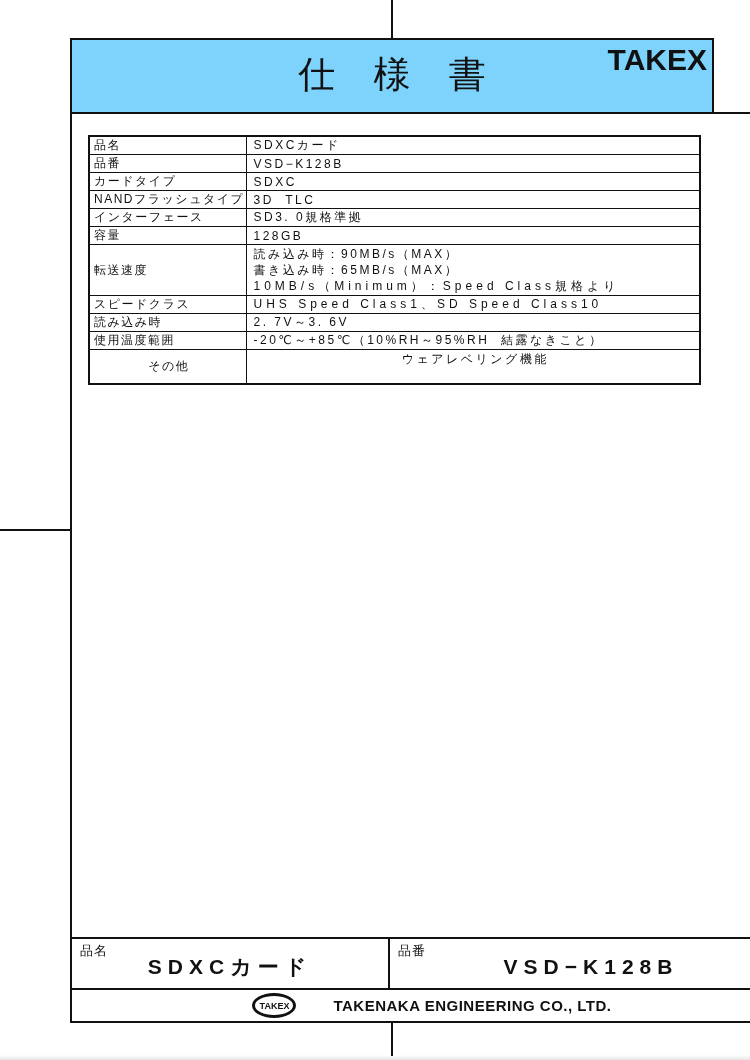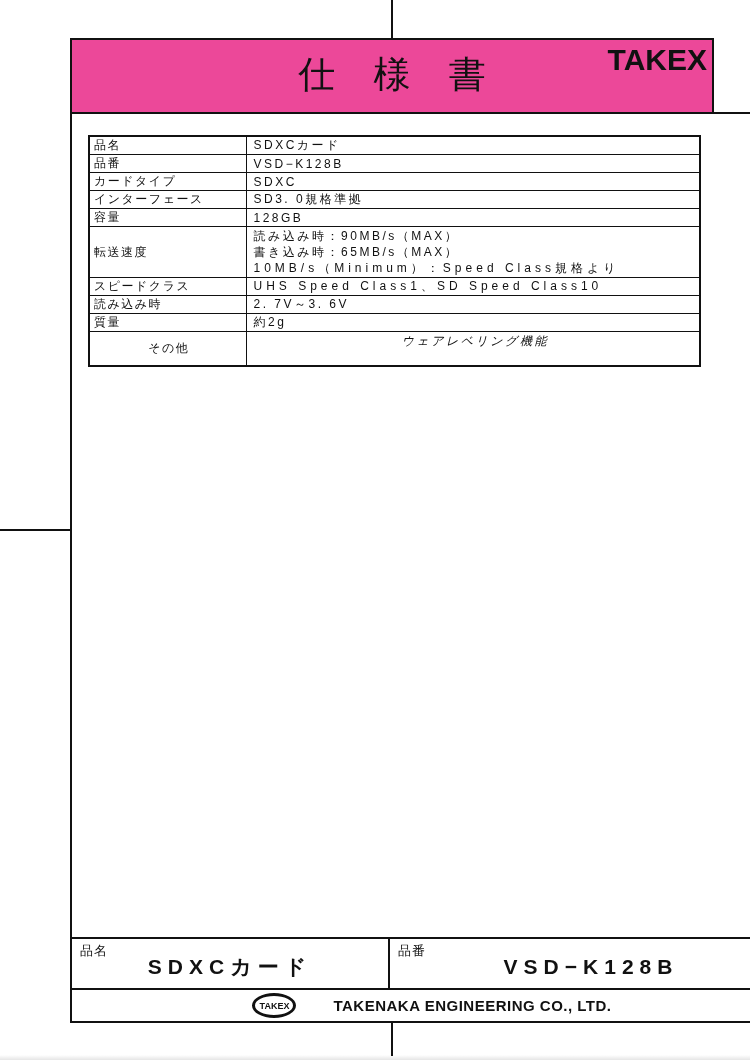--- a/index.html
+++ b/index.html
@@ -24,21 +24,21 @@
   .edge-noise {
     position: absolute; left: 0; bottom: 0; width: 100%; height: 5px;
     background: linear-gradient(to bottom, rgba(0,0,0,0), rgba(0,0,0,0.10));
   }
 
   
   .title-box {
     position: absolute; left: 70px; top: 38px;
     width: 644px; height: 80px;
     border: 2px solid #111;
-    background: #ec4899;
+    background: #7dd3fc;
   }
   .doc-title {
     position: absolute; left: 0; right: 0; top: 10px;
     text-align: center;
     font-size: 37px; font-weight: 500;
     letter-spacing: 14px; padding-left: 14px;
     white-space: pre;
   }
   .brand {
     position: absolute; right: 5px; top: 3px;
@@ -73,21 +73,21 @@
   }
   td.val {
     font-size: 12px; letter-spacing: 2.5px;
     padding: 0 2px 0 7px;
     white-space: pre;
   }
   td.val.wide { letter-spacing: 4px; }
   tr.multi td.val { padding-top: 1px; padding-bottom: 1px; }
   tr.multi td.val div { line-height: 16px; }
   tr.multi td.val div:nth-child(3) { letter-spacing: 4px; }
-  tr.tall td.val { vertical-align: top; padding-top: 1px; font-style: italic; }
+  tr.tall td.val { vertical-align: top; padding-top: 1px; }
 
   
   .summary-row {
     position: absolute; left: 0; right: 0; bottom: 33px;
     height: 51px;
     border-top: 2px solid #111;
     display: flex;
   }
   .sum-cell { position: relative; height: 100%; }
   .sum-cell.left  { width: 318px; border-right: 2px solid #111; }
@@ -150,42 +150,46 @@
           </tr>
           <tr>
             <td class="lbl">品番</td>
             <td class="val">VSD−K128B</td>
           </tr>
           <tr>
             <td class="lbl">カードタイプ</td>
             <td class="val">SDXC</td>
           </tr>
           <tr>
+            <td class="lbl">NANDフラッシュタイプ</td>
+            <td class="val">3D  TLC</td>
+          </tr>
+          <tr>
             <td class="lbl">インターフェース</td>
             <td class="val">SD3. 0規格準拠</td>
           </tr>
           <tr>
             <td class="lbl">容量</td>
             <td class="val">128GB</td>
           </tr>
           <tr class="multi">
             <td class="lbl">転送速度</td>
             <td class="val"><div>読み込み時：90MB/s（MAX）</div><div>書き込み時：65MB/s（MAX）</div><div>10MB/s（Minimum）：Speed Class規格より</div></td>
           </tr>
           <tr>
             <td class="lbl">スピードクラス</td>
             <td class="val wide">UHS Speed Class1、SD Speed Class10</td>
           </tr>
           <tr>
             <td class="lbl">読み込み時</td>
             <td class="val">2. 7V～3. 6V</td>
           </tr>
           <tr>
-            <td class="lbl">質量</td>
-            <td class="val">約2g</td>
+            <td class="lbl">使用温度範囲</td>
+            <td class="val">-20℃～+85℃（10%RH～95%RH  結露なきこと）</td>
           </tr>
           <tr class="tall">
             <td class="lbl">その他</td>
             <td class="val">ウェアレベリング機能</td>
           </tr>
         </tbody>
     </table>
 
     <div class="summary-row">
       <div class="sum-cell left">

